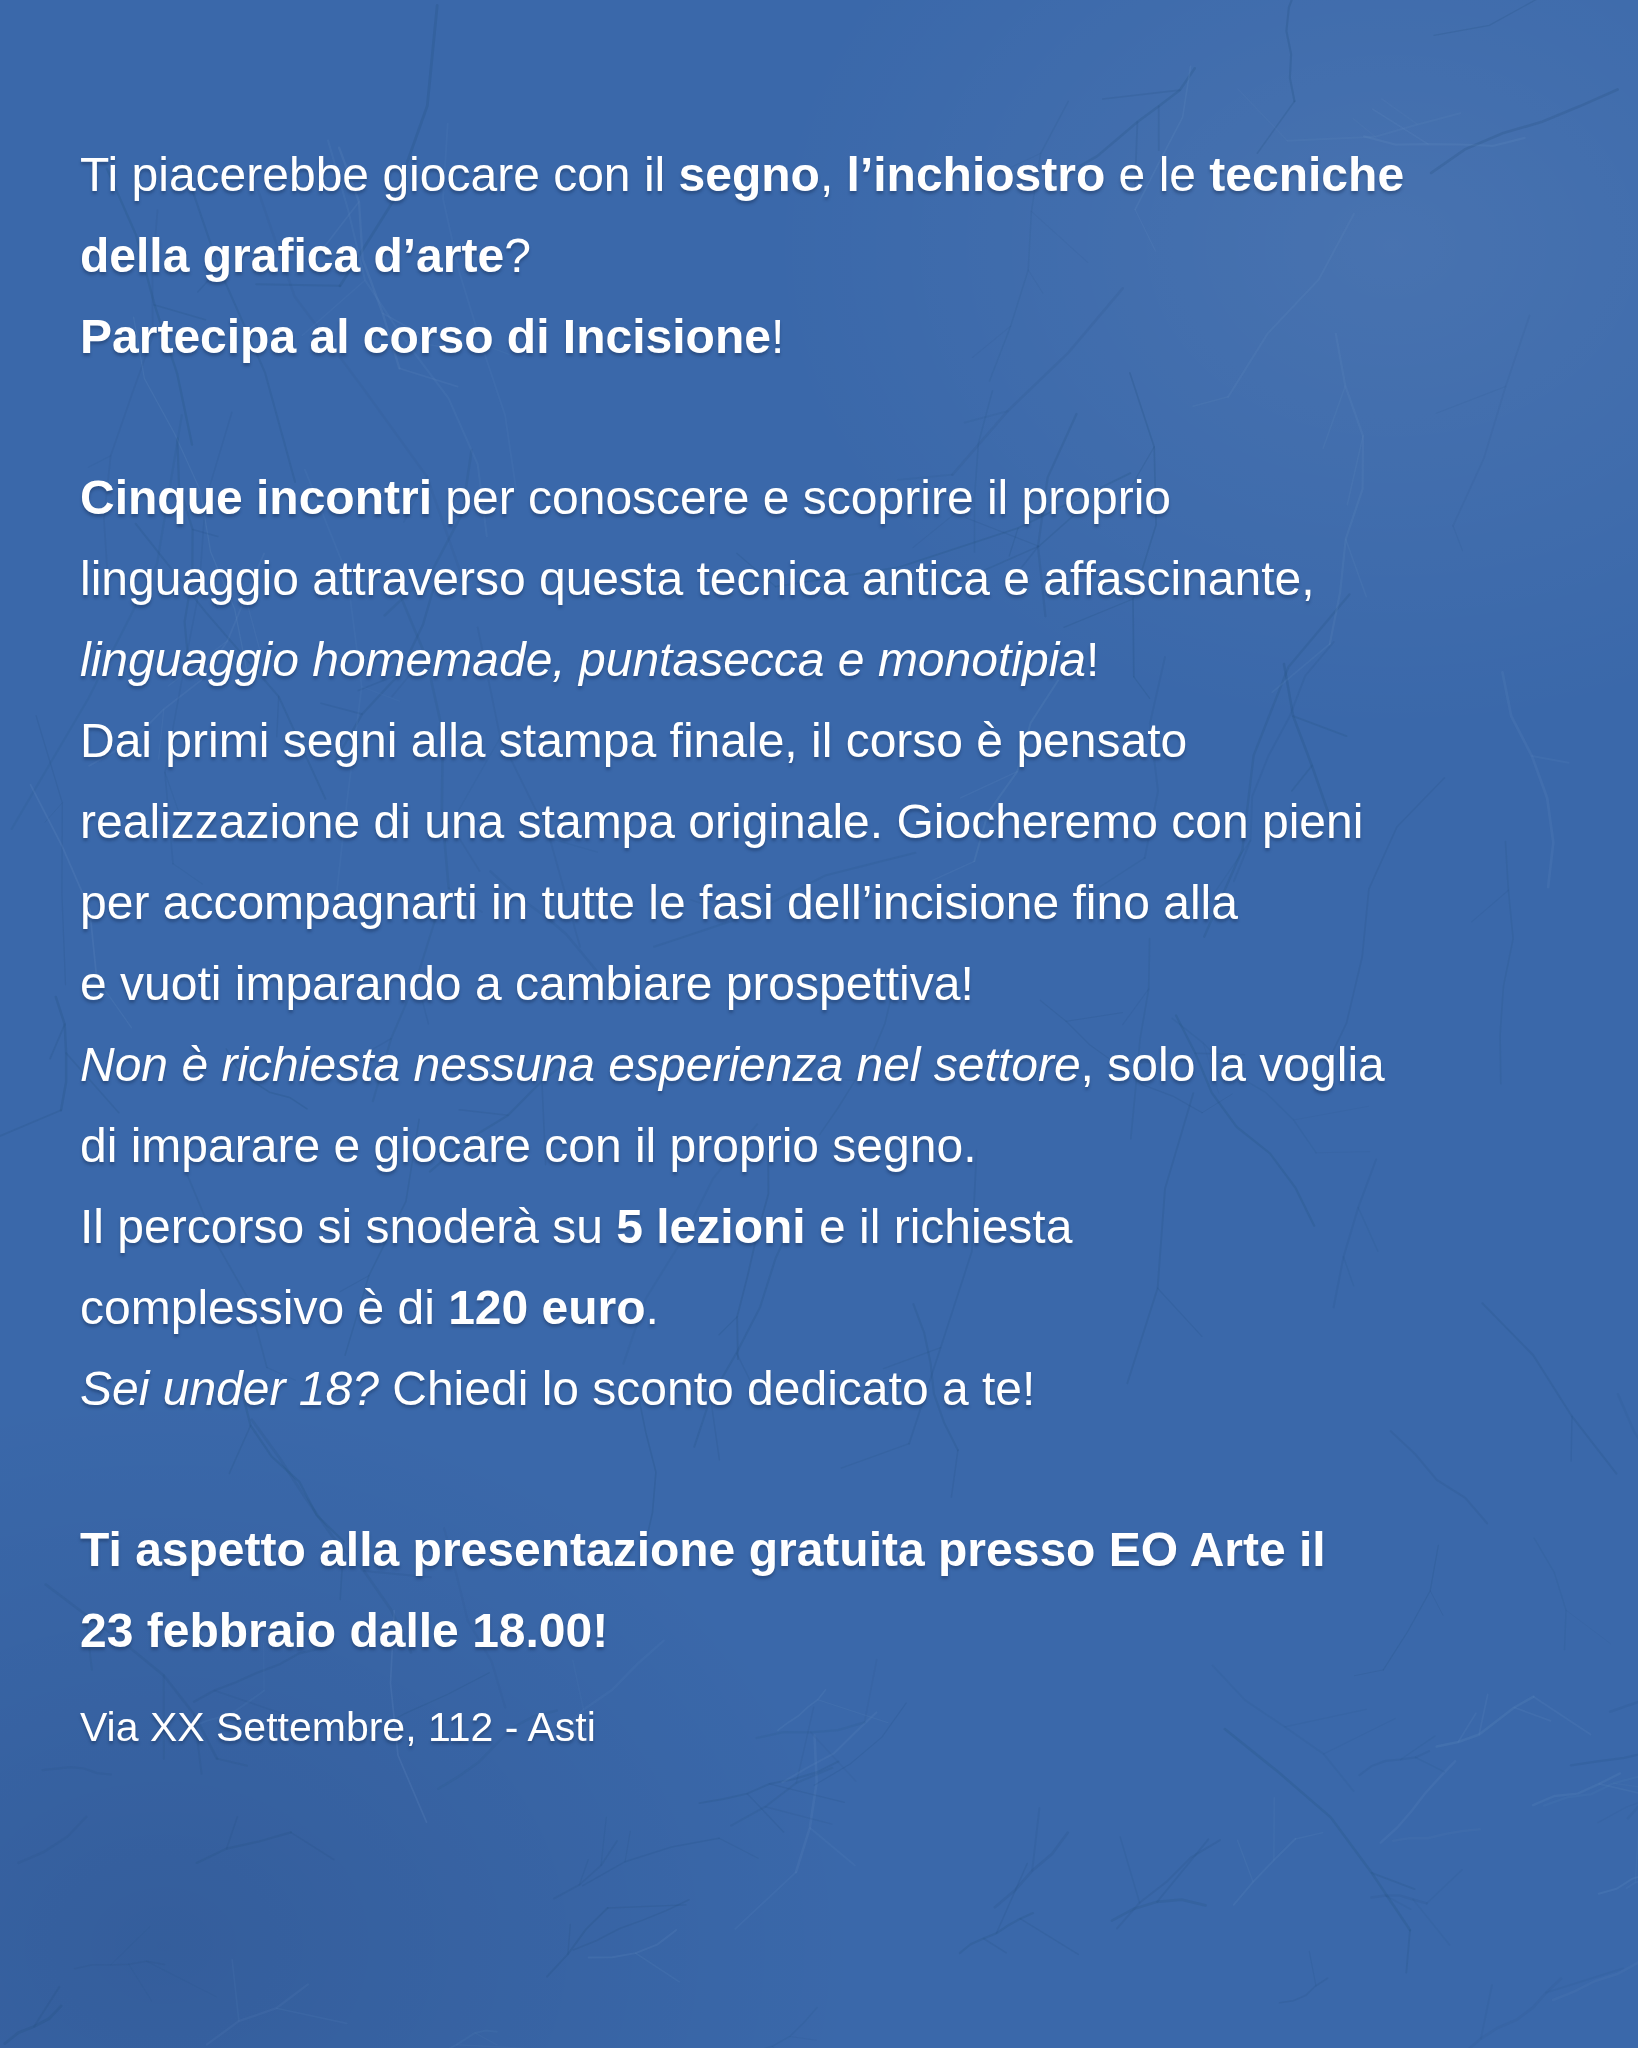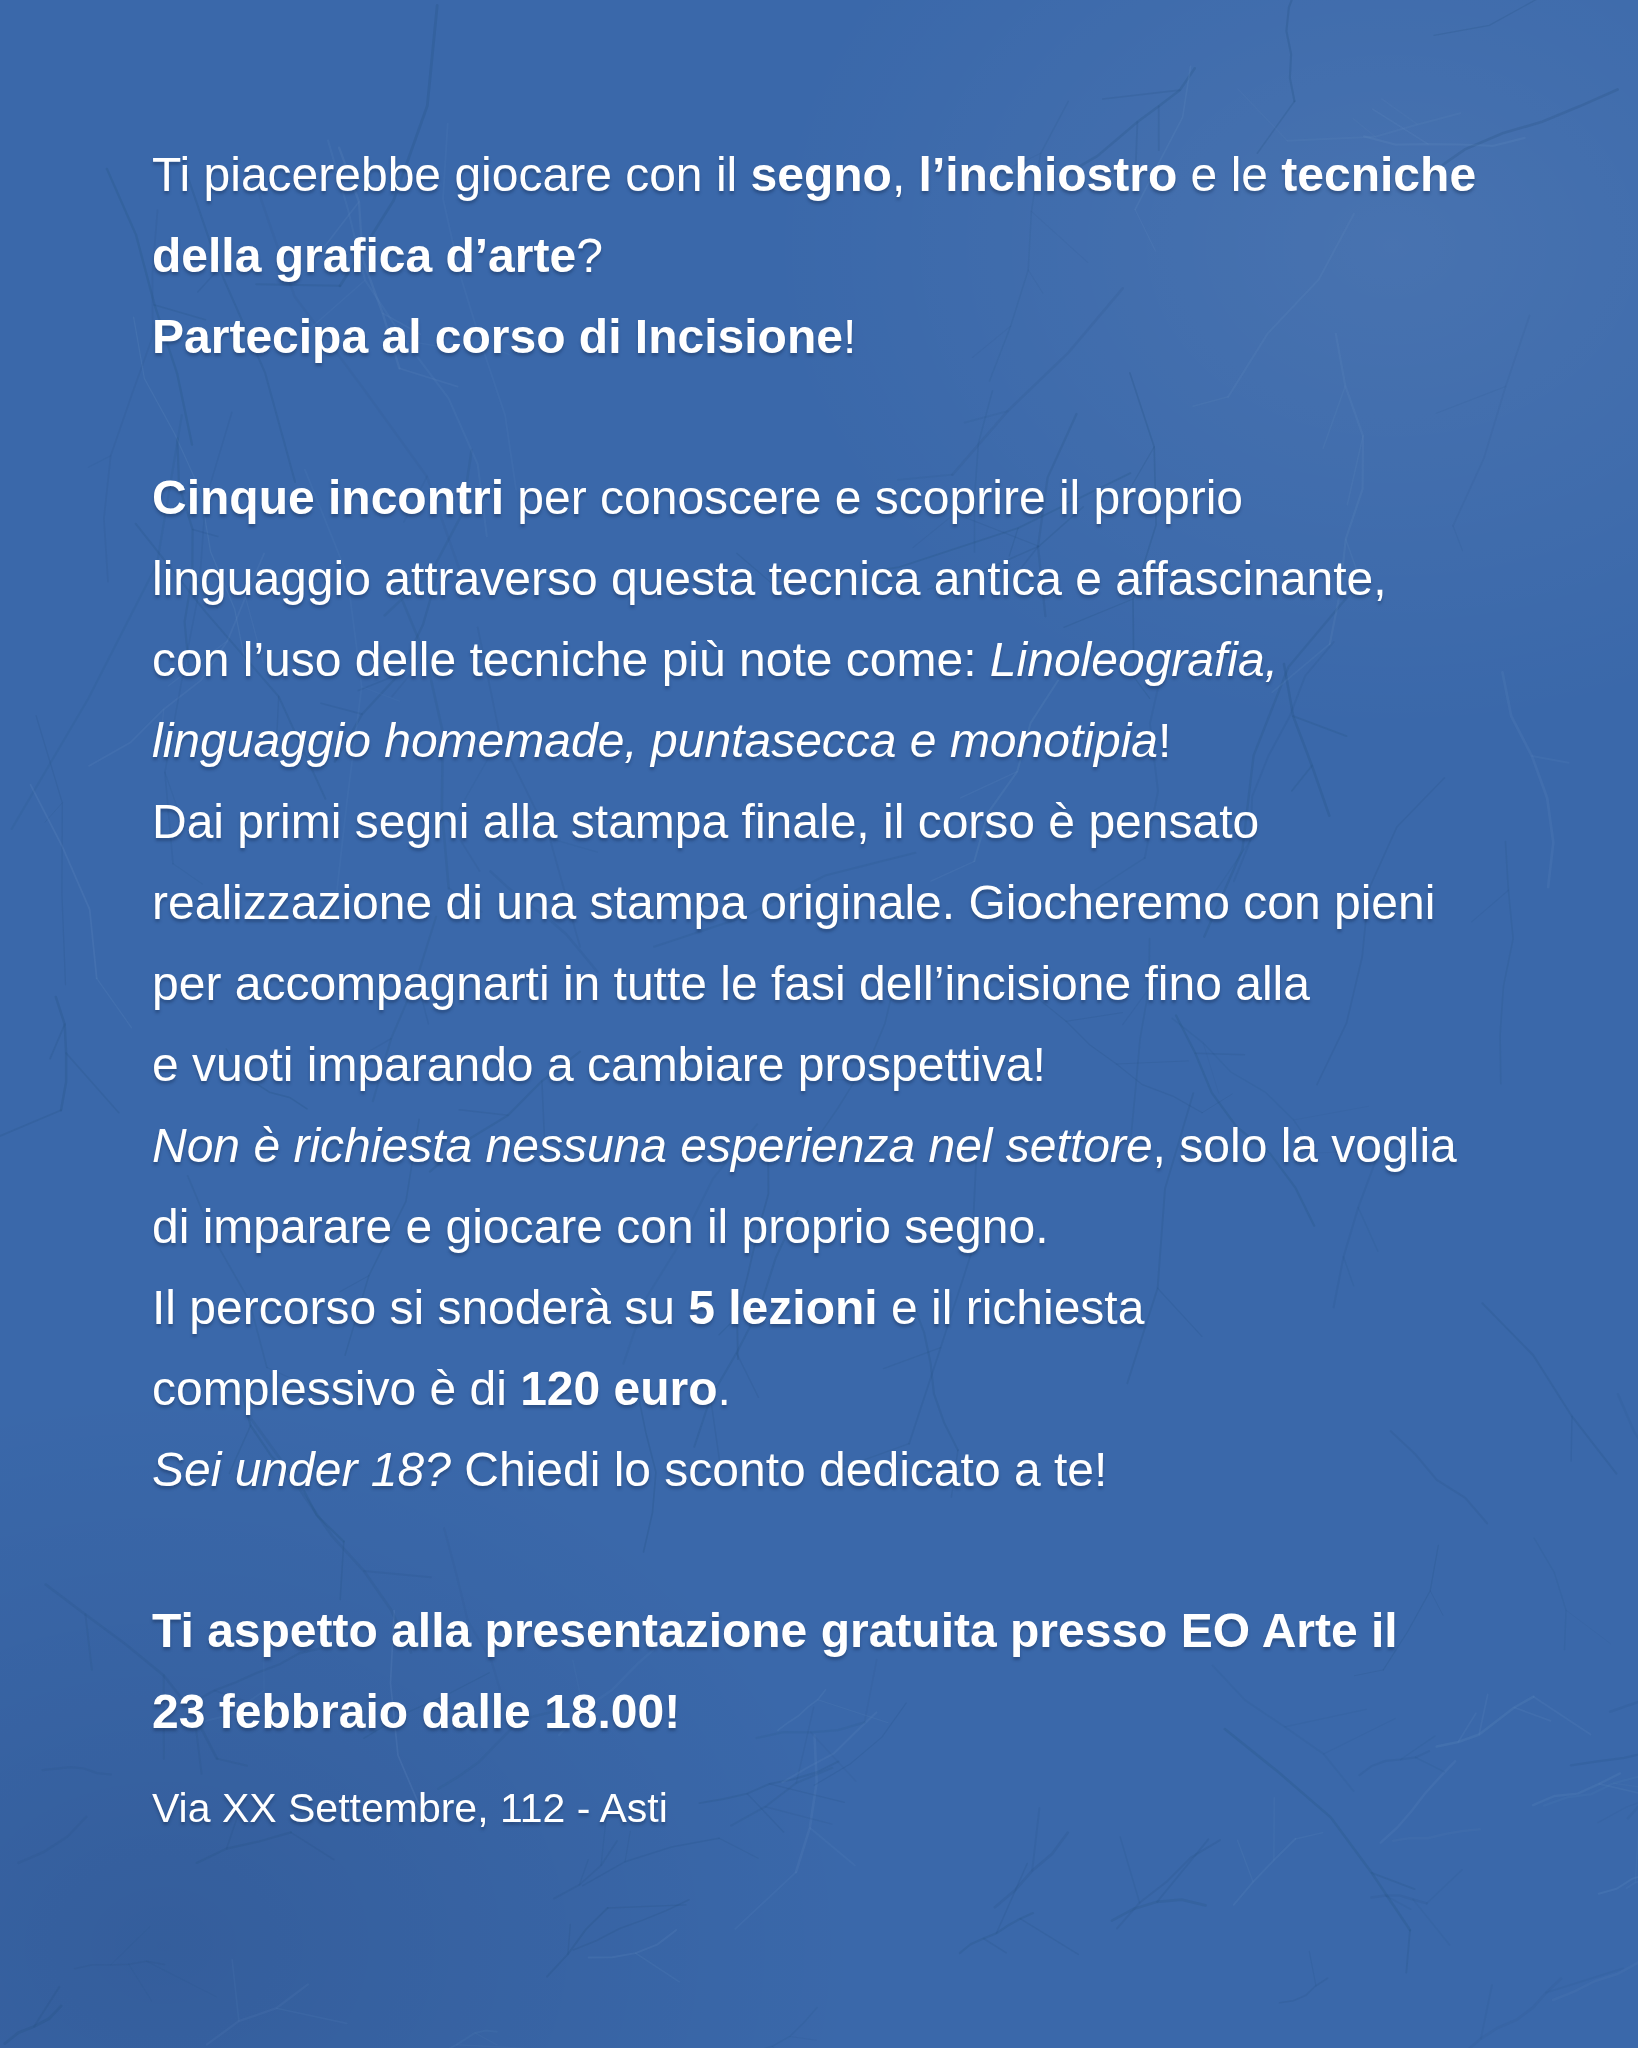--- a/index.html
+++ b/index.html
@@ -25,26 +25,25 @@
     position: absolute;
     inset: 0;
     width: 1638px;
     height: 2048px;
     display: block;
     pointer-events: none;
   }
   .content {
     position: absolute;
     inset: 0;
-    padding: 134px 90px 0 120px;
+    padding: 134px 90px 0 80px;
     color: #ffffff;
     font-size: 48px;
     line-height: 81px;
     text-shadow: 0 3px 3px rgba(15, 35, 70, 0.35);
-    margin-left: 32px;
   }
   .block { margin: 0; }
   .block .line { white-space: nowrap; }
   .seg-r { font-weight: 400; font-style: normal; }
   .seg-b { font-weight: 700; font-style: normal; }
   .seg-i { font-weight: 400; font-style: italic; }
   .body-block { margin-top: 80px; }
   .cta-block { margin-top: 80px; }
   .address-block {
     margin-top: 26px;
@@ -360,21 +359,20 @@
 
   <div class="content">
     <div class="block heading-block">
         <div class="line"><span class="seg-r">Ti piacerebbe giocare con il </span><span class="seg-b">segno</span><span class="seg-r">, </span><span class="seg-b">l’inchiostro</span><span class="seg-r"> e le </span><span class="seg-b">tecniche</span></div>
         <div class="line"><span class="seg-b">della grafica d’arte</span><span class="seg-r">?</span></div>
         <div class="line"><span class="seg-b">Partecipa al corso di Incisione</span><span class="seg-r">!</span></div>
       </div>
     <div class="block body-block">
         <div class="line"><span class="seg-b">Cinque incontri</span><span class="seg-r"> per conoscere e scoprire il proprio</span></div>
         <div class="line"><span class="seg-r">linguaggio attraverso questa tecnica antica e affascinante,</span></div>
-        <div class="line"><span class="seg-r">con l’uso delle tecniche più note come: </span><span class="seg-i">Linoleografia,</span></div>
         <div class="line"><span class="seg-i">linguaggio homemade, puntasecca e monotipia</span><span class="seg-r">!</span></div>
         <div class="line"><span class="seg-r">Dai primi segni alla stampa finale, il corso è pensato</span></div>
         <div class="line"><span class="seg-r">realizzazione di una stampa originale. Giocheremo con pieni</span></div>
         <div class="line"><span class="seg-r">per accompagnarti in tutte le fasi dell’incisione fino alla</span></div>
         <div class="line"><span class="seg-r">e vuoti imparando a cambiare prospettiva!</span></div>
         <div class="line"><span class="seg-i">Non è richiesta nessuna esperienza nel settore</span><span class="seg-r">, solo la voglia</span></div>
         <div class="line"><span class="seg-r">di imparare e giocare con il proprio segno.</span></div>
         <div class="line"><span class="seg-r">Il percorso si snoderà su </span><span class="seg-b">5 lezioni</span><span class="seg-r"> e il richiesta</span></div>
         <div class="line"><span class="seg-r">complessivo è di </span><span class="seg-b">120 euro</span><span class="seg-r">.</span></div>
         <div class="line"><span class="seg-i">Sei under 18?</span><span class="seg-r"> Chiedi lo sconto dedicato a te!</span></div>

